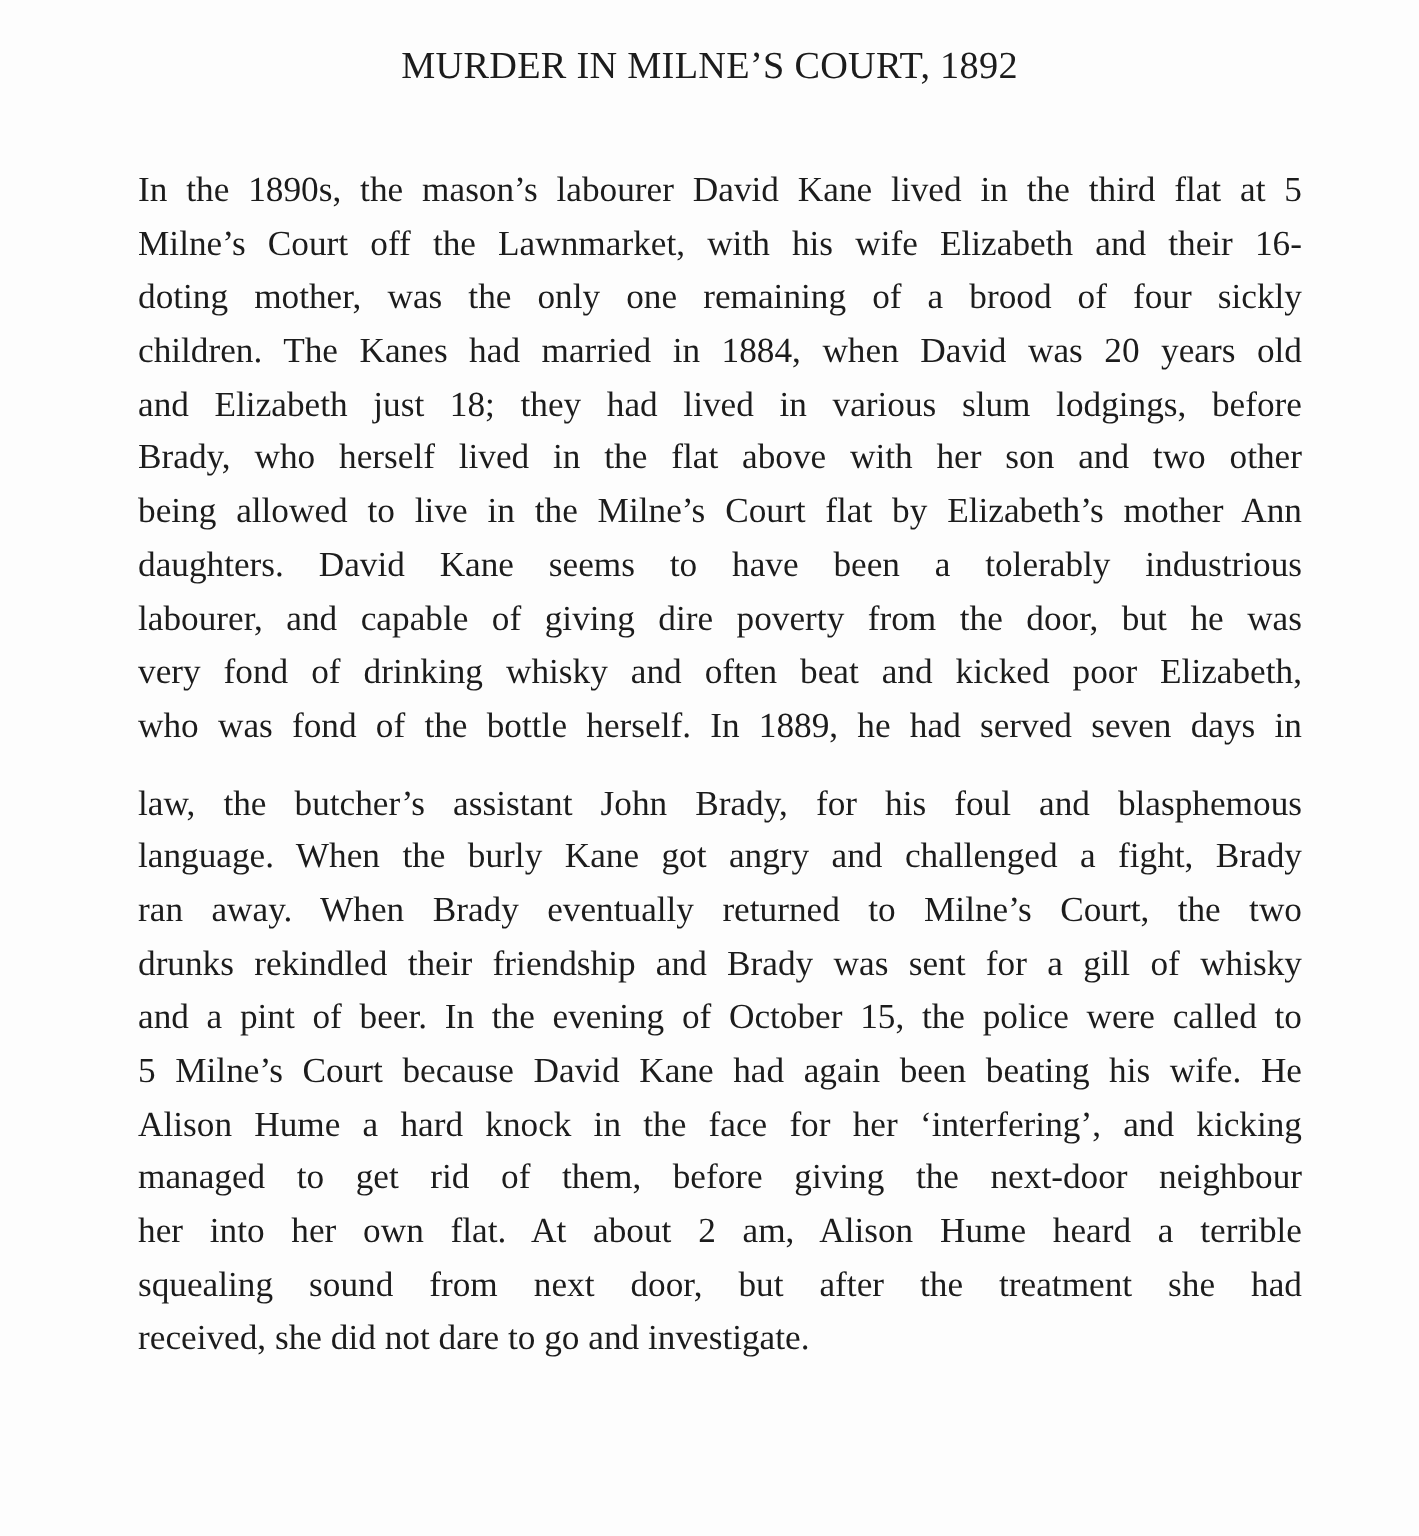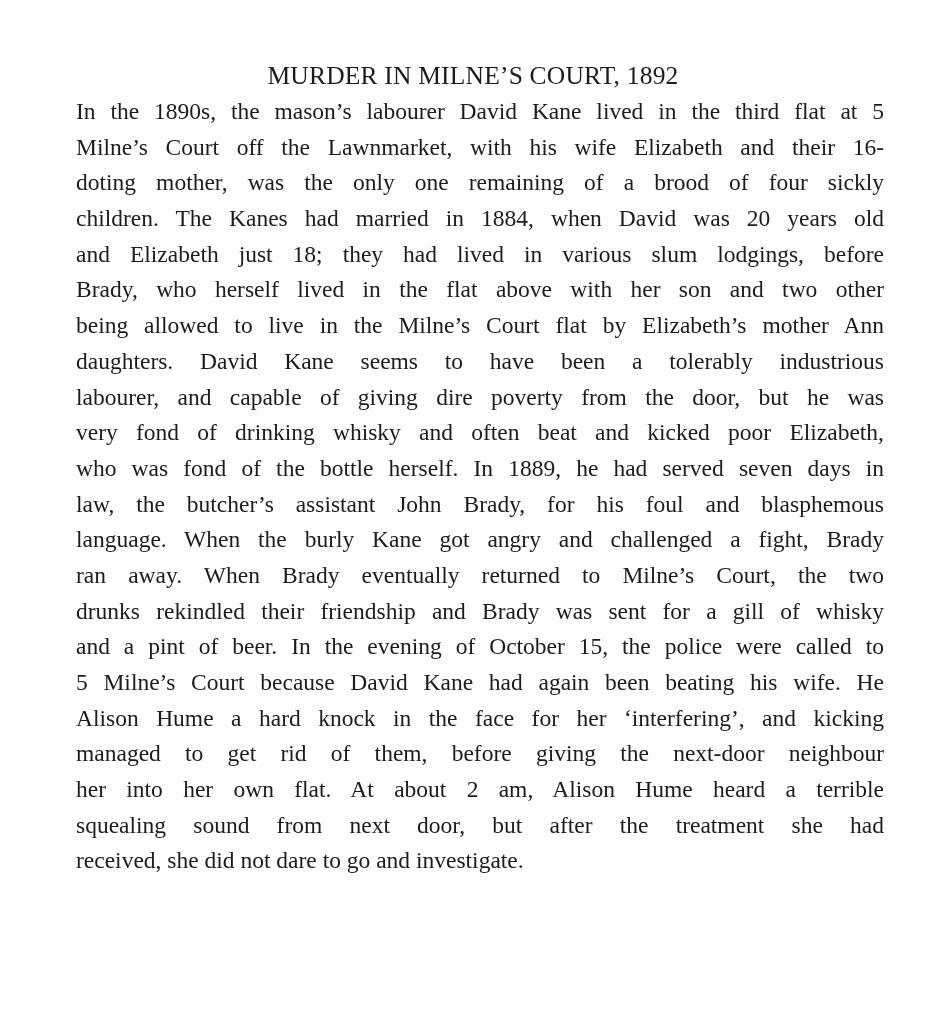--- a/index.html
+++ b/index.html
@@ -23,32 +23,31 @@
   .title {
     position: absolute;
     top: 31px;
     left: 0;
     width: 946px;
     text-align: center;
     font-size: 25.5px;
     line-height: 1;
     letter-spacing: 0.2px;
     white-space: nowrap;
-    margin-top: 32px;
   }
   .body-text {
     position: absolute;
     top: 94px;
     left: 76px;
     width: 808px;
     font-size: 23.5px;
     line-height: 35.7px;
   }
   .para {
-    margin: 0;
+    margin: 16px;
   }
   .line {
     height: 35.7px;
     overflow: hidden;
     text-align: justify;
     text-align-last: justify;
     -moz-text-align-last: justify;
   }
   .line.last {
     text-align-last: left;

